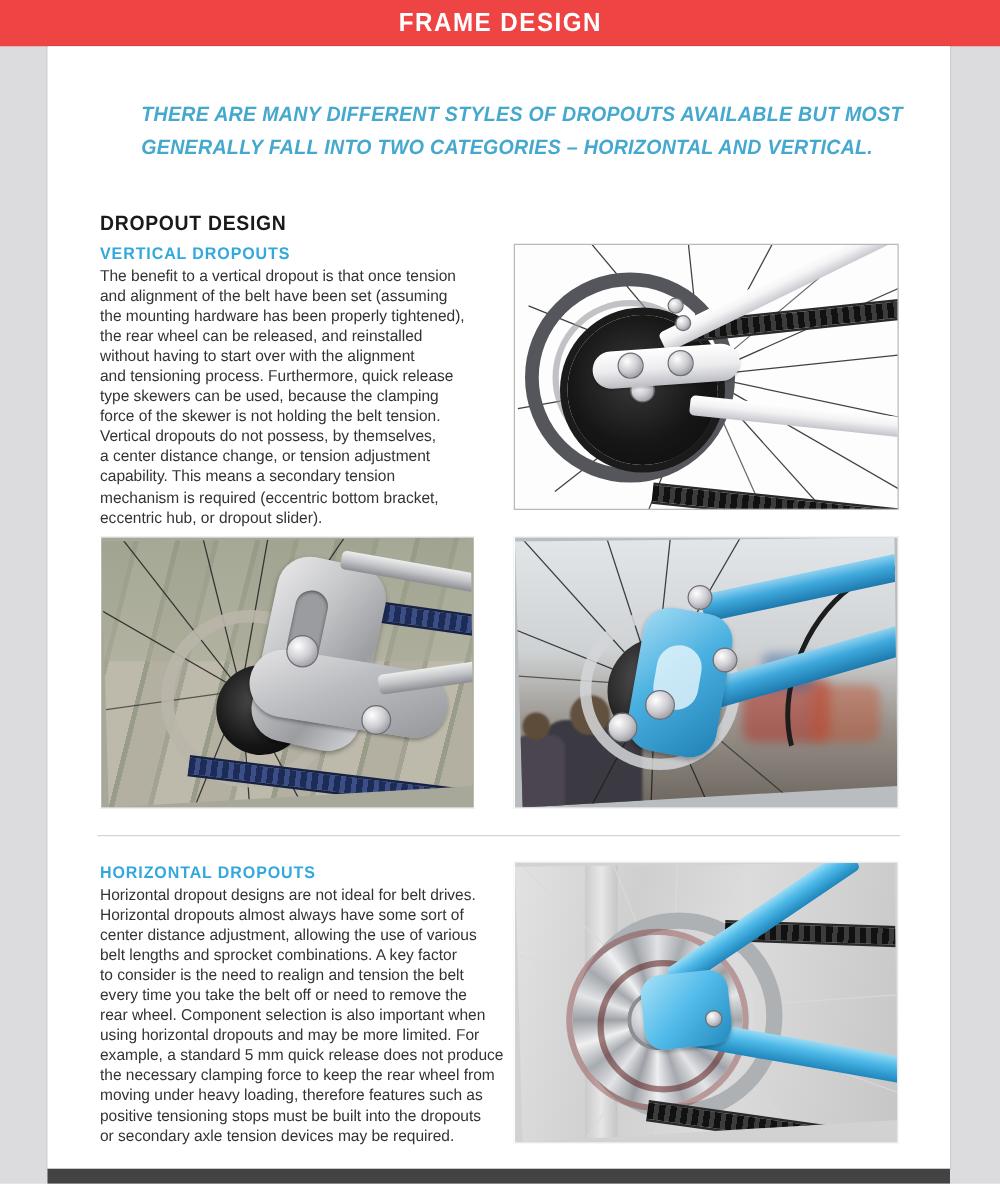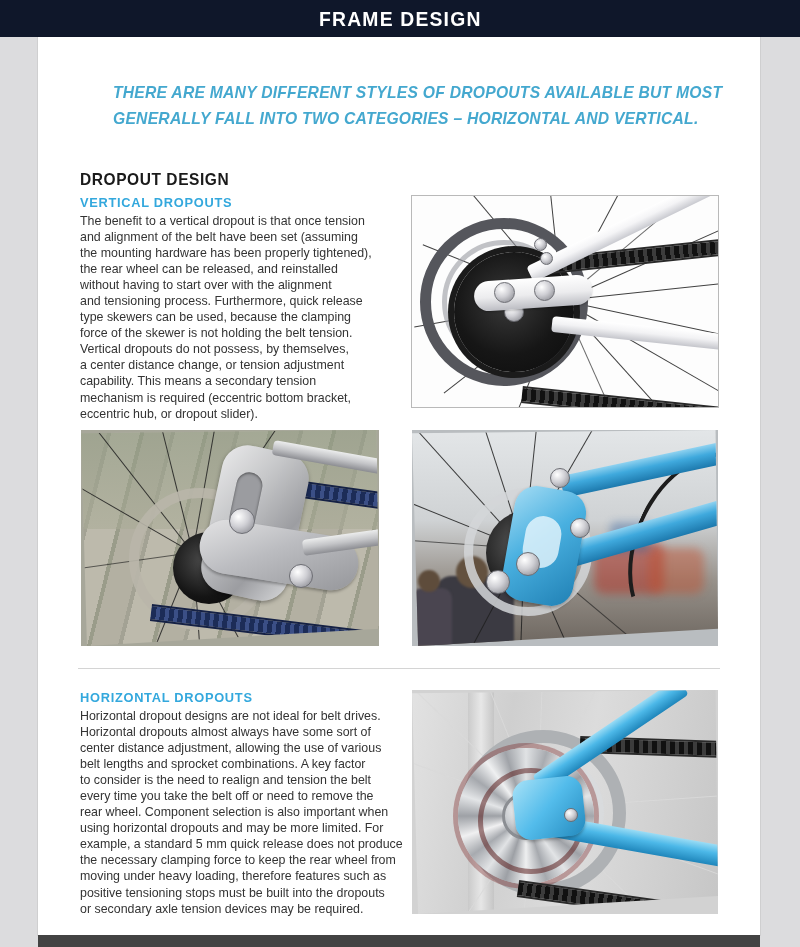--- a/index.html
+++ b/index.html
@@ -15,21 +15,21 @@
     overflow: hidden;
     position: relative;
   }
 
   
   .header-bar {
     position: absolute;
     left: 0; top: 0;
     width: 800px;
     height: 37px;
-    background: #0f172a;
+    background: #ef4444;
     display: flex;
     align-items: center;
     justify-content: center;
   }
   .header-title {
     color: #ffffff;
     font-family: "Liberation Sans Narrow", "Liberation Sans", sans-serif;
     font-weight: bold;
     font-size: 21px;
     letter-spacing: 1.3px;

